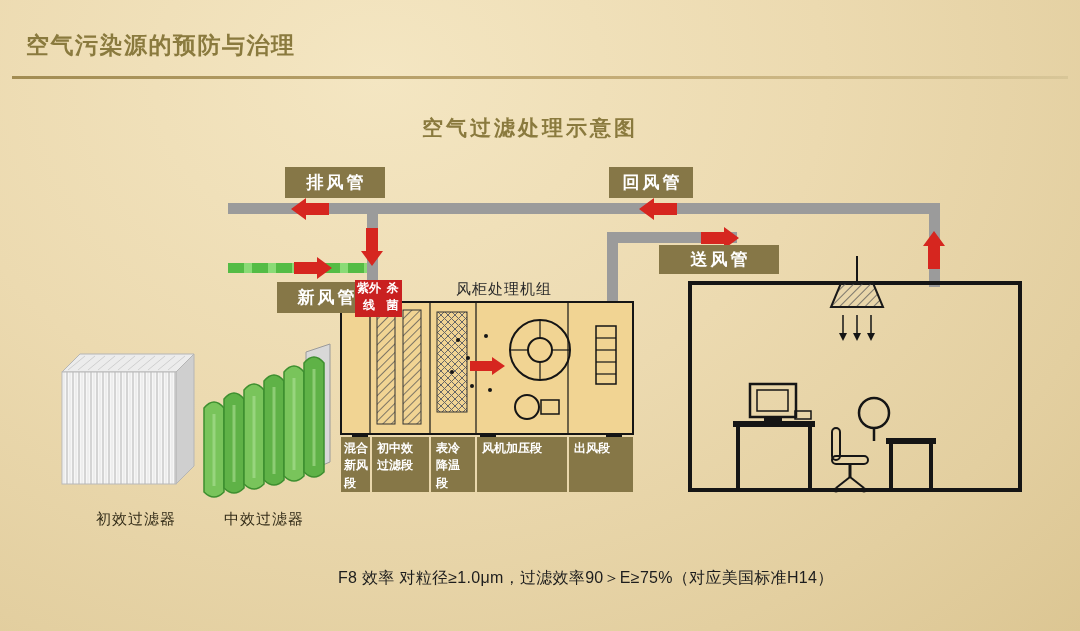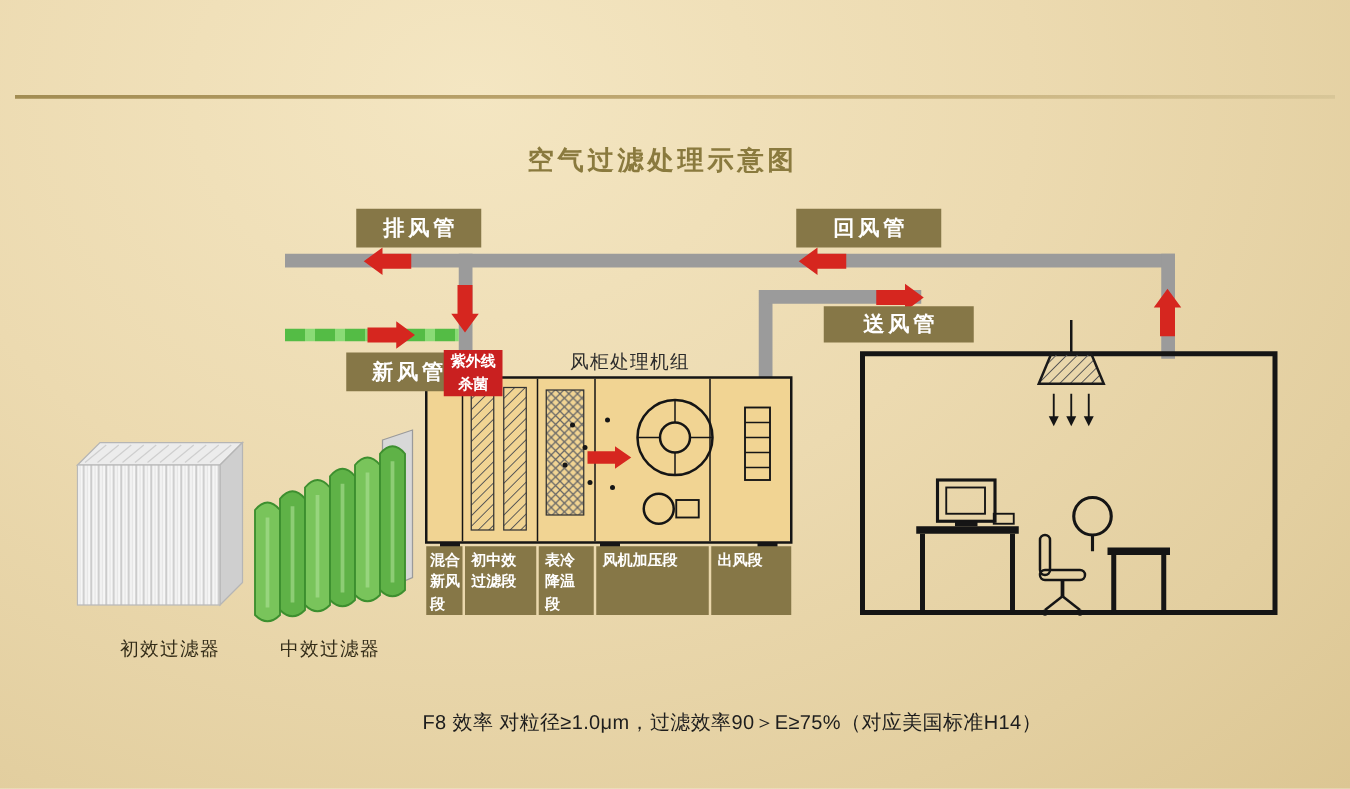--- a/index.html
+++ b/index.html
@@ -18,21 +18,21 @@
   .diagram-title { left:330px; top:114px; width:400px; text-align:center;
     font-size:21px; font-weight:bold; color:var(--c-accent,#8a7a3e); letter-spacing:3px; }
 
   .duct { background:var(--c-duct,#9b9b9b); }
   .duct-green { background:repeating-linear-gradient(90deg,
       var(--c-fresh_green,#54bc45) 0 16px, #8adb76 16px 24px); }
 
   .tag { background:var(--c-tag,#867747); color:#fff; font-weight:bold; font-size:17px;
     display:flex; align-items:center; justify-content:center; letter-spacing:3px; text-indent:3px;margin-left:22px; }
   .uv-tag { background:var(--c-uv,#c92020); color:#fff; font-weight:bold; font-size:12px;
-    text-align:center; line-height:1.45; display:flex; flex-direction:column; justify-content:center; }
+    text-align:center; line-height:1.45; display:flex; flex-direction:row; justify-content:center; }
   .ahu-caption { font-size:15px; color:#2b2b2b; letter-spacing:1px; }
 
   .sec { background:var(--c-tag,#867747); color:#fff; font-size:12px; font-weight:bold;
     line-height:1.45; word-break:break-all; letter-spacing:0; }
   .filter-caption { font-size:15px; color:#332c18; letter-spacing:1px; }
   .note { font-size:16px; color:#1d1d1d; letter-spacing:0.3px; white-space:nowrap; }
   .ln2  { fill:none; stroke:#151515; stroke-width:2; }
   .ln25 { fill:none; stroke:#151515; stroke-width:2.5; }
   .ln15 { fill:none; stroke:#151515; stroke-width:1.5; }
   .thin { fill:none; stroke:#151515; stroke-width:1.2; }
@@ -40,20 +40,21 @@
   .arrow { fill:var(--c-arrow,#d6261f); }
   .ahu-body { fill:var(--c-ahu_fill,#f1d493); stroke:#151515; stroke-width:2; }
   .dot { fill:#151515; }
   .blk { fill:#151515; }
 </style>
 </head>
 <body>
 
 <div class="slide">
 
+  <div class="abs hdr-title">空气污染源的预防与治理</div>
   <div class="abs hdr-line"></div>
   <div class="abs diagram-title">空气过滤处理示意图</div>
 
   <div class="abs duct" style="left:228px;top:203px;width:712px;height:11px"></div>
   <div class="abs duct" style="left:367px;top:203px;width:11px;height:101px"></div>
   <div class="abs duct-green" style="left:228px;top:263px;width:139px;height:10px"></div>
   <div class="abs duct" style="left:607px;top:232px;width:11px;height:72px"></div>
   <div class="abs duct" style="left:615px;top:232px;width:122px;height:11px"></div>
   <div class="abs duct" style="left:929px;top:203px;width:11px;height:84px"></div>
 
@@ -177,21 +178,21 @@
       <polygon class="arrow" points="291,209 306,198 306,203 329,203 329,215 306,215 306,220"></polygon>
       <polygon class="arrow" points="639,209 654,198 654,203 677,203 677,215 654,215 654,220"></polygon>
       <polygon class="arrow" points="332,268 317,257 317,262 294,262 294,274 317,274 317,279"></polygon>
       <polygon class="arrow" points="372,266 361,251 366,251 366,228 378,228 378,251 383,251"></polygon>
       <polygon class="arrow" points="739,238 724,227 724,232 701,232 701,244 724,244 724,249"></polygon>
       <polygon class="arrow" points="934,231 923,246 928,246 928,269 940,269 940,246 945,246"></polygon>
     </g>
   </svg>
 
   <div class="abs tag" style="left:263px;top:167px;width:100px;height:31px">排风管</div>
-  <div class="abs tag" style="left:615px;top:167px;width:116px;height:31px">回风管</div>
+  <div class="abs tag" style="left:587px;top:167px;width:84px;height:31px">回风管</div>
   <div class="abs tag" style="left:637px;top:245px;width:120px;height:29px">送风管</div>
   <div class="abs tag" style="left:255px;top:282px;width:98px;height:31px">新风管</div>
 
   <div class="abs uv-tag" style="left:355px;top:280px;width:47px;height:37px">
     <span>紫外线</span>
     <span>杀菌</span>
   </div>
 
   <div class="abs ahu-caption" style="left:456px;top:280px">风柜处理机组</div>
 

